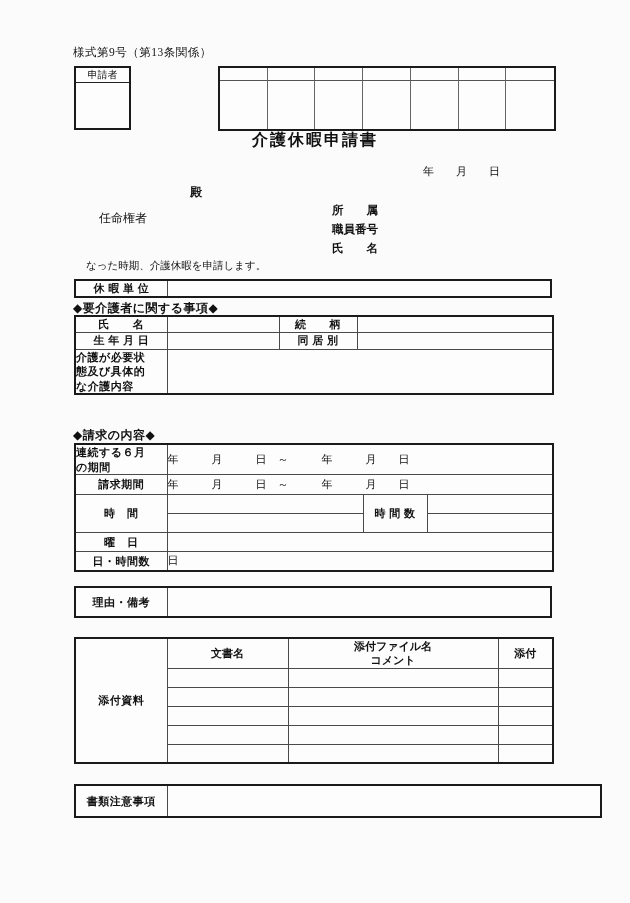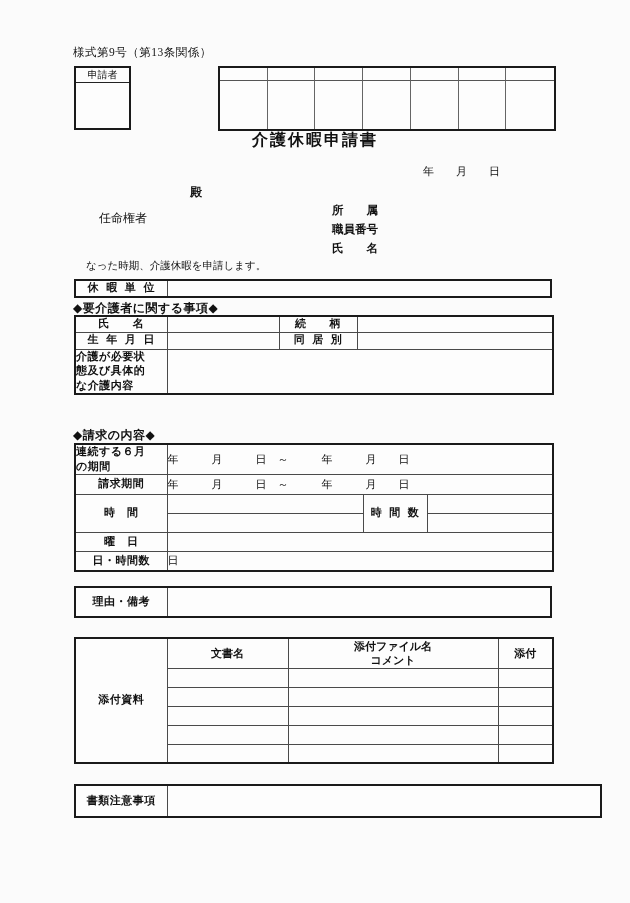--- a/index.html
+++ b/index.html
@@ -28,21 +28,21 @@
   
   .approval-grid { left:218px; top:66px; width:334px; height:61px; border:2px solid #1a1a1a; background:#fdfdfd;
     display:grid; grid-template-columns:repeat(7,1fr); grid-template-rows:13px 1fr; }
   .approval-grid > div { border-right:1px solid #666; border-bottom:1px solid #555; }
   .approval-grid > div:nth-child(7n) { border-right:none; }
   .approval-grid > div:nth-child(n+8) { border-bottom:none; }
 
   
   table.ft { position:absolute; border-collapse:collapse; table-layout:fixed; border:2px solid #1a1a1a; background:#fdfdfd; }
   table.ft td { border:1px solid #4a4a4a; padding:0; font-size:11px; vertical-align:middle; overflow:hidden; }
-  td.lbl { font-weight:bold; text-align:center; white-space:pre-line; line-height:1.32; letter-spacing:0.5px;font-family:Liberation Mono, monospace; }
+  td.lbl { font-weight:bold; text-align:center; white-space:pre-line; line-height:1.32; letter-spacing:0.5px; }
   td.ml  { text-align:left; padding-left:4px; }
   td.hdr { font-weight:bold; text-align:center; white-space:pre-line; line-height:1.3; }
   td.val {}
   td.dt  { white-space:pre; }
   .pad17 { padding-left:17px; }
   .pad45 { padding-left:45px; }
   .pad28 { padding-left:28px; }
 </style>
 </head>
 <body>

